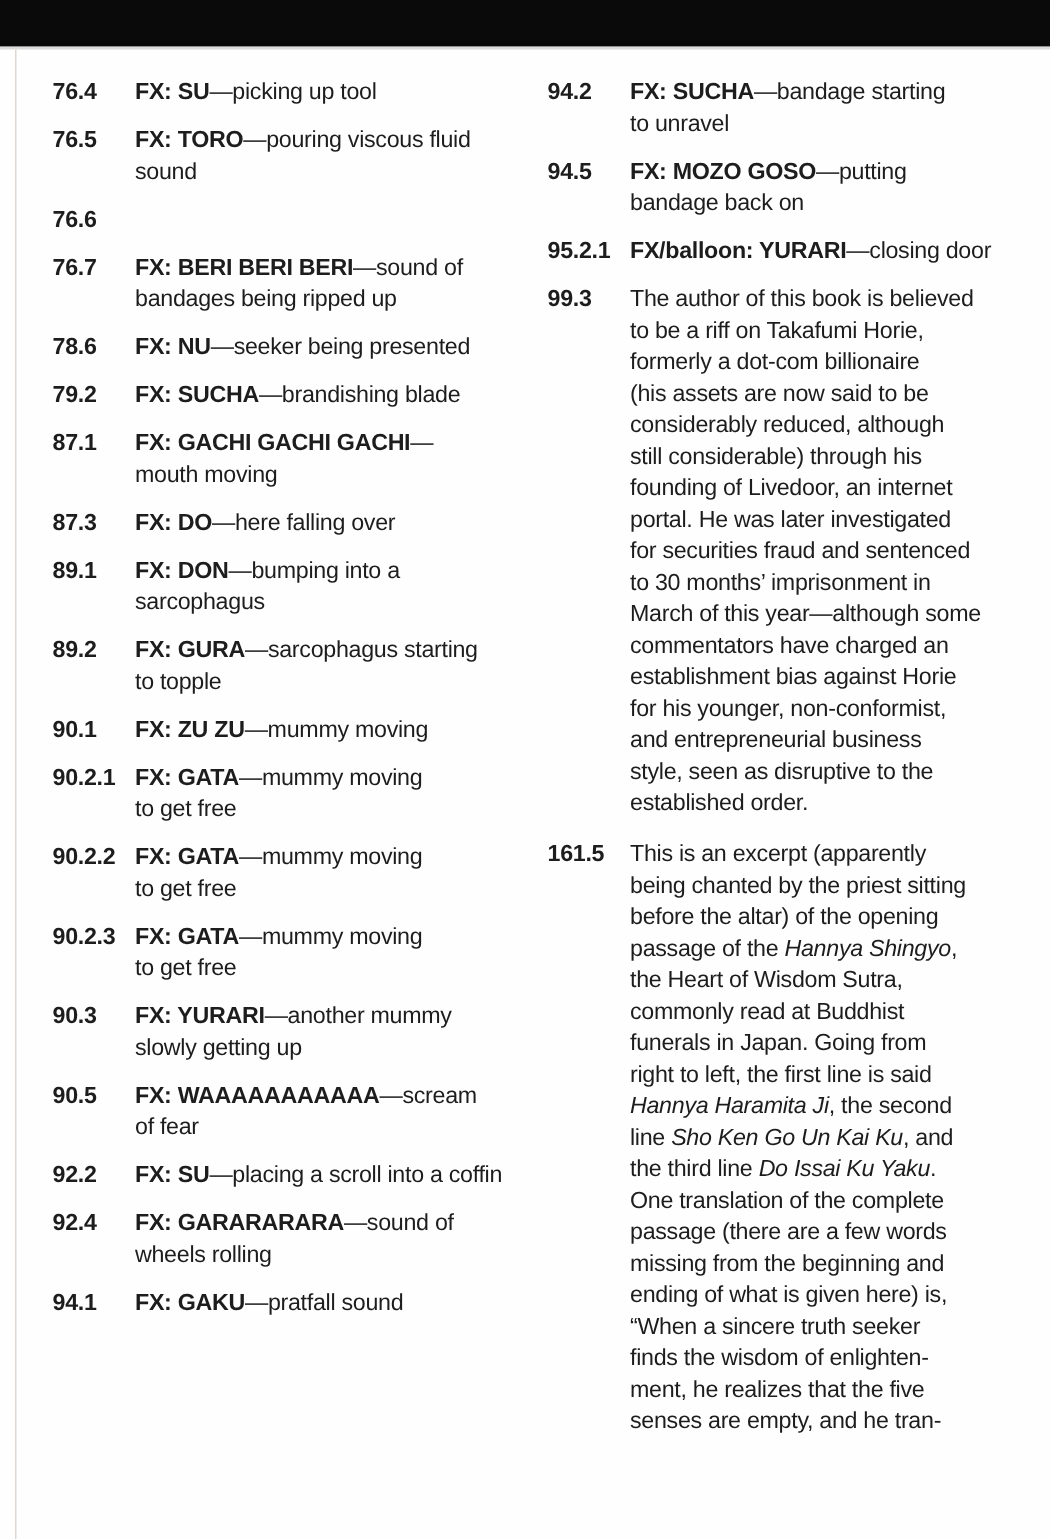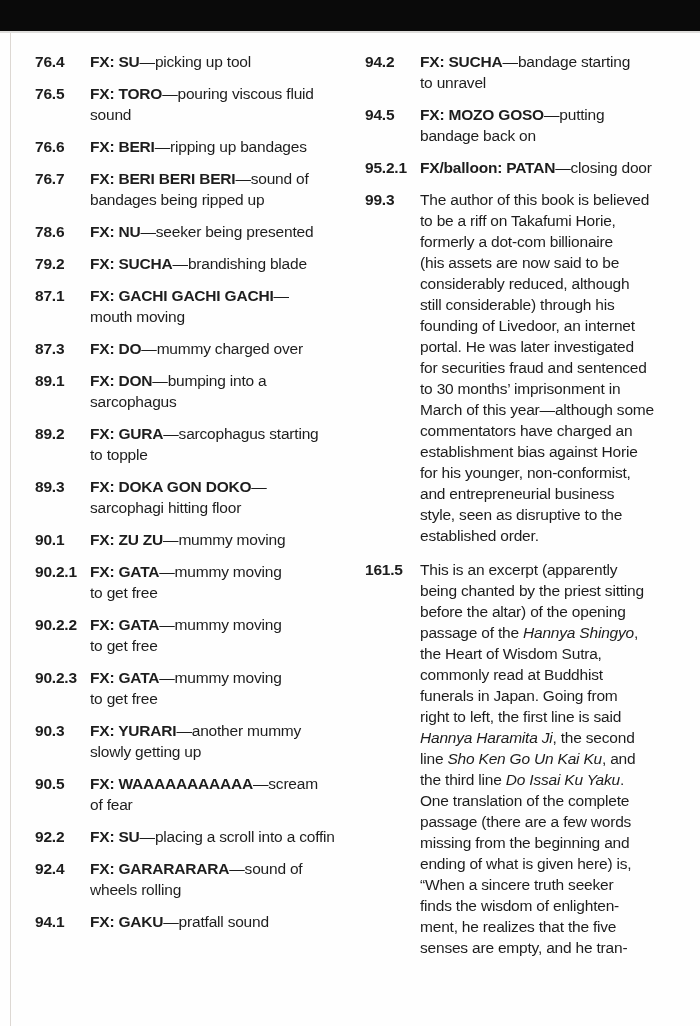--- a/index.html
+++ b/index.html
@@ -66,21 +66,20 @@
       </div>
 
       <div class="entry">
         <span class="num">76.5</span>
         <span class="body"><b class="sfx">FX: TORO</b><span>—pouring viscous fluid
 sound</span></span>
       </div>
 
       <div class="entry">
         <span class="num">76.6</span>
-        <span class="body"><b class="sfx">FX: BERI</b><span>—ripping up bandages</span></span>
       </div>
 
       <div class="entry">
         <span class="num">76.7</span>
         <span class="body"><b class="sfx">FX: BERI BERI BERI</b><span>—sound of
 bandages being ripped up</span></span>
       </div>
 
       <div class="entry">
         <span class="num">78.6</span>
@@ -93,41 +92,36 @@
       </div>
 
       <div class="entry">
         <span class="num">87.1</span>
         <span class="body"><b class="sfx">FX: GACHI GACHI GACHI</b><span>—
 mouth moving</span></span>
       </div>
 
       <div class="entry">
         <span class="num">87.3</span>
-        <span class="body"><b class="sfx">FX: DO</b><span>—mummy charged over</span></span>
+        <span class="body"><b class="sfx">FX: DO</b><span>—here falling over</span></span>
       </div>
 
 
       <div class="entry">
         <span class="num">89.1</span>
         <span class="body"><b class="sfx">FX: DON</b><span>—bumping into a
 sarcophagus</span></span>
       </div>
 
       <div class="entry">
         <span class="num">89.2</span>
         <span class="body"><b class="sfx">FX: GURA</b><span>—sarcophagus starting
 to topple</span></span>
       </div>
 
-      <div class="entry">
-        <span class="num">89.3</span>
-        <span class="body"><b class="sfx">FX: DOKA GON DOKO</b><span>—
-sarcophagi hitting floor</span></span>
-      </div>
 
       <div class="entry">
         <span class="num">90.1</span>
         <span class="body"><b class="sfx">FX: ZU ZU</b><span>—mummy moving</span></span>
       </div>
 
       <div class="entry">
         <span class="num">90.2.1</span>
         <span class="body"><b class="sfx">FX: GATA</b><span>—mummy moving
 to get free</span></span>
@@ -184,21 +178,21 @@
         </div>
 
         <div class="entry">
           <span class="num">94.5</span>
           <span class="body"><b class="sfx">FX: MOZO GOSO</b><span>—putting
 bandage back on</span></span>
         </div>
 
         <div class="entry">
           <span class="num">95.2.1</span>
-          <span class="body"><b class="sfx">FX/balloon: PATAN</b><span>—closing door</span></span>
+          <span class="body"><b class="sfx">FX/balloon: YURARI</b><span>—closing door</span></span>
         </div>
 
       </div>
     <div>
 
         <div class="entry note">
           <span class="num">99.3</span>
           <span class="body"><span>The author of this book is believed
 to be a riff on Takafumi Horie,
 formerly a dot-com billionaire

